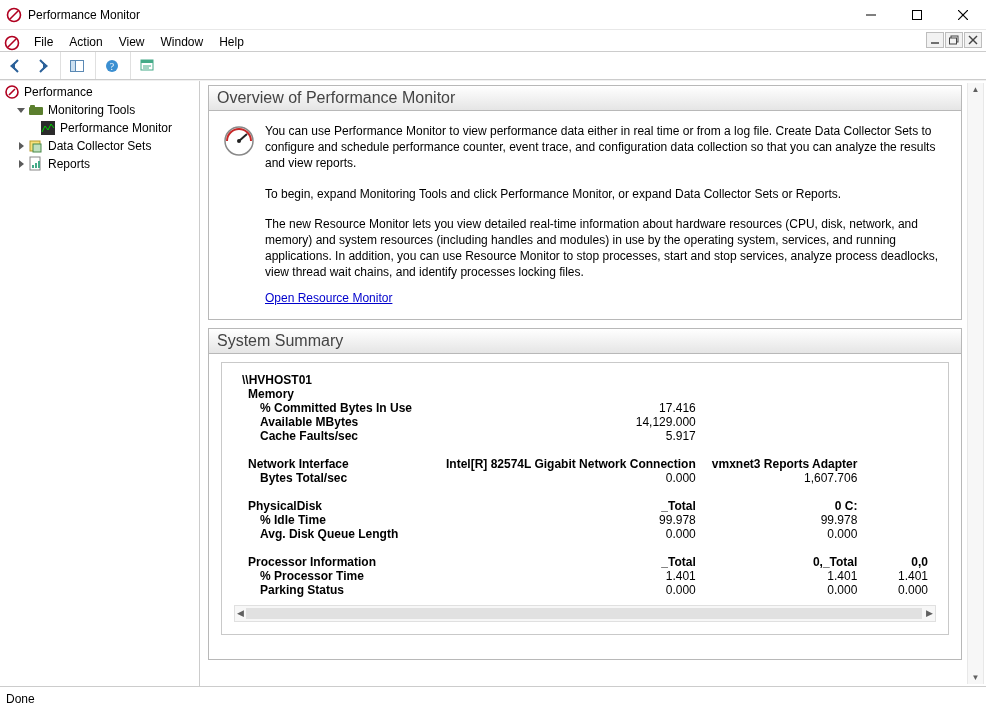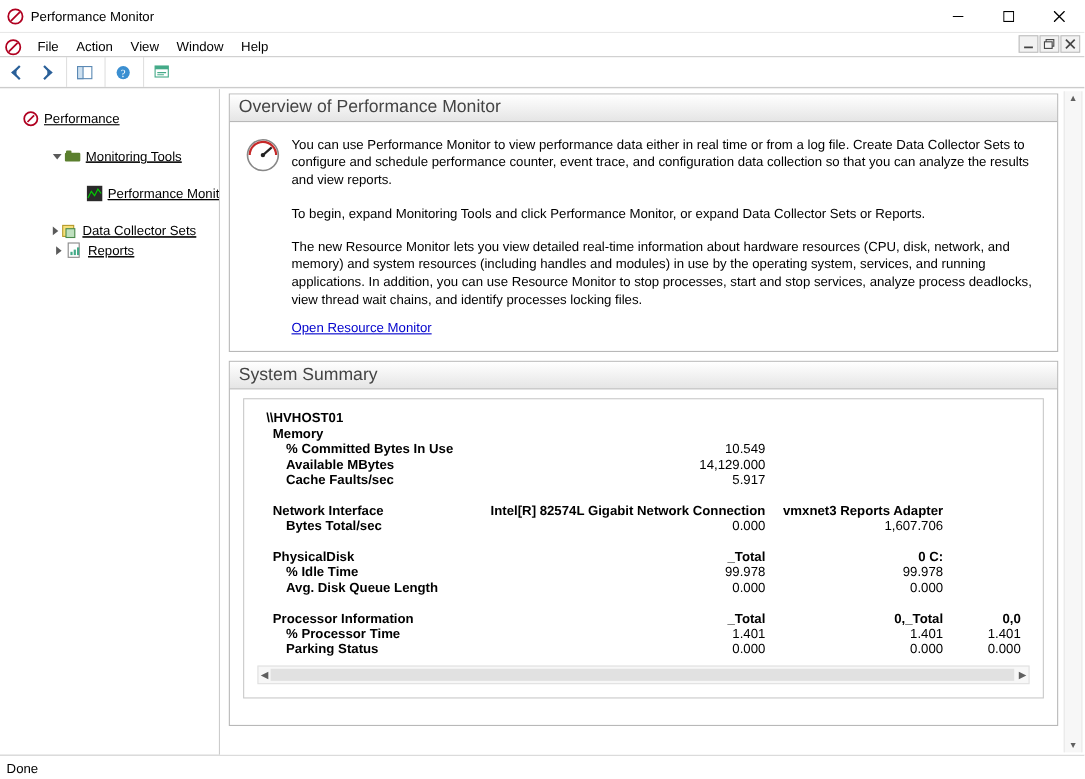--- a/index.html
+++ b/index.html
@@ -34,21 +34,21 @@
   
   .toolbar { height: 28px; display: flex; align-items: center; padding: 0 4px; gap: 4px; border-bottom: 1px solid var(--menu-border); }
   .tool-group { display: flex; align-items: center; gap: 2px; padding-right: 6px; border-right: 1px solid #e0e0e0; height: 100%; }
   .tool-btn { width: 24px; height: 22px; display: flex; align-items: center; justify-content: center; border: 1px solid transparent; }
 
   
   .workspace { display: flex; height: calc(100% - 30px - 22px - 28px - 22px); border-top: 1px solid #f0f0f0; }
 
   
   .treepanel { width: 200px; border-right: 1px solid var(--menu-border); padding: 2px 2px 2px 2px; overflow: auto; }
-  .tree ul { list-style: none; margin: 16px; padding: 0; text-decoration: underline; }
+  .tree ul { list-style: none; margin: 0; padding: 0; }
   .tree .node { display: flex; align-items: center; height: 18px; padding-left: 2px; }
   .tree .expander { width: 10px; height: 10px; display: inline-flex; align-items: center; justify-content: center; margin-right: 2px; }
   .tree .expander.placeholder { width: 10px; margin-right: 2px; }
   .tree .node-icon { margin-right: 4px; display: inline-flex; }
   .tree .children { padding-left: 12px; }
   .tree .label { white-space: nowrap; }
 
   
   .mainpanel { flex: 1; display: flex; overflow: auto; padding: 4px 4px 4px 8px; position: relative; background: var(--bg); }
   .content-col { flex: 1; display: flex; flex-direction: column; gap: 8px; padding-right: 20px; }
@@ -310,21 +310,21 @@
               <tbody>
                   <tr>
                     <td class="cat" colspan="4">\\HVHOST01</td>
                   </tr>
 
               <tr>
                     <td class="cat" style="padding-left:14px" colspan="4">Memory</td>
                   </tr>
               <tr>
                     <td class="sub">% Committed Bytes In Use</td>
-                    <td class="num">10.549</td>
+                    <td class="num">17.416</td>
                     <td></td>
                     <td></td>
                   </tr>
               <tr>
                     <td class="sub">Available MBytes</td>
                     <td class="num">14,129.000</td>
                     <td></td>
                     <td></td>
                   </tr>
               <tr>

